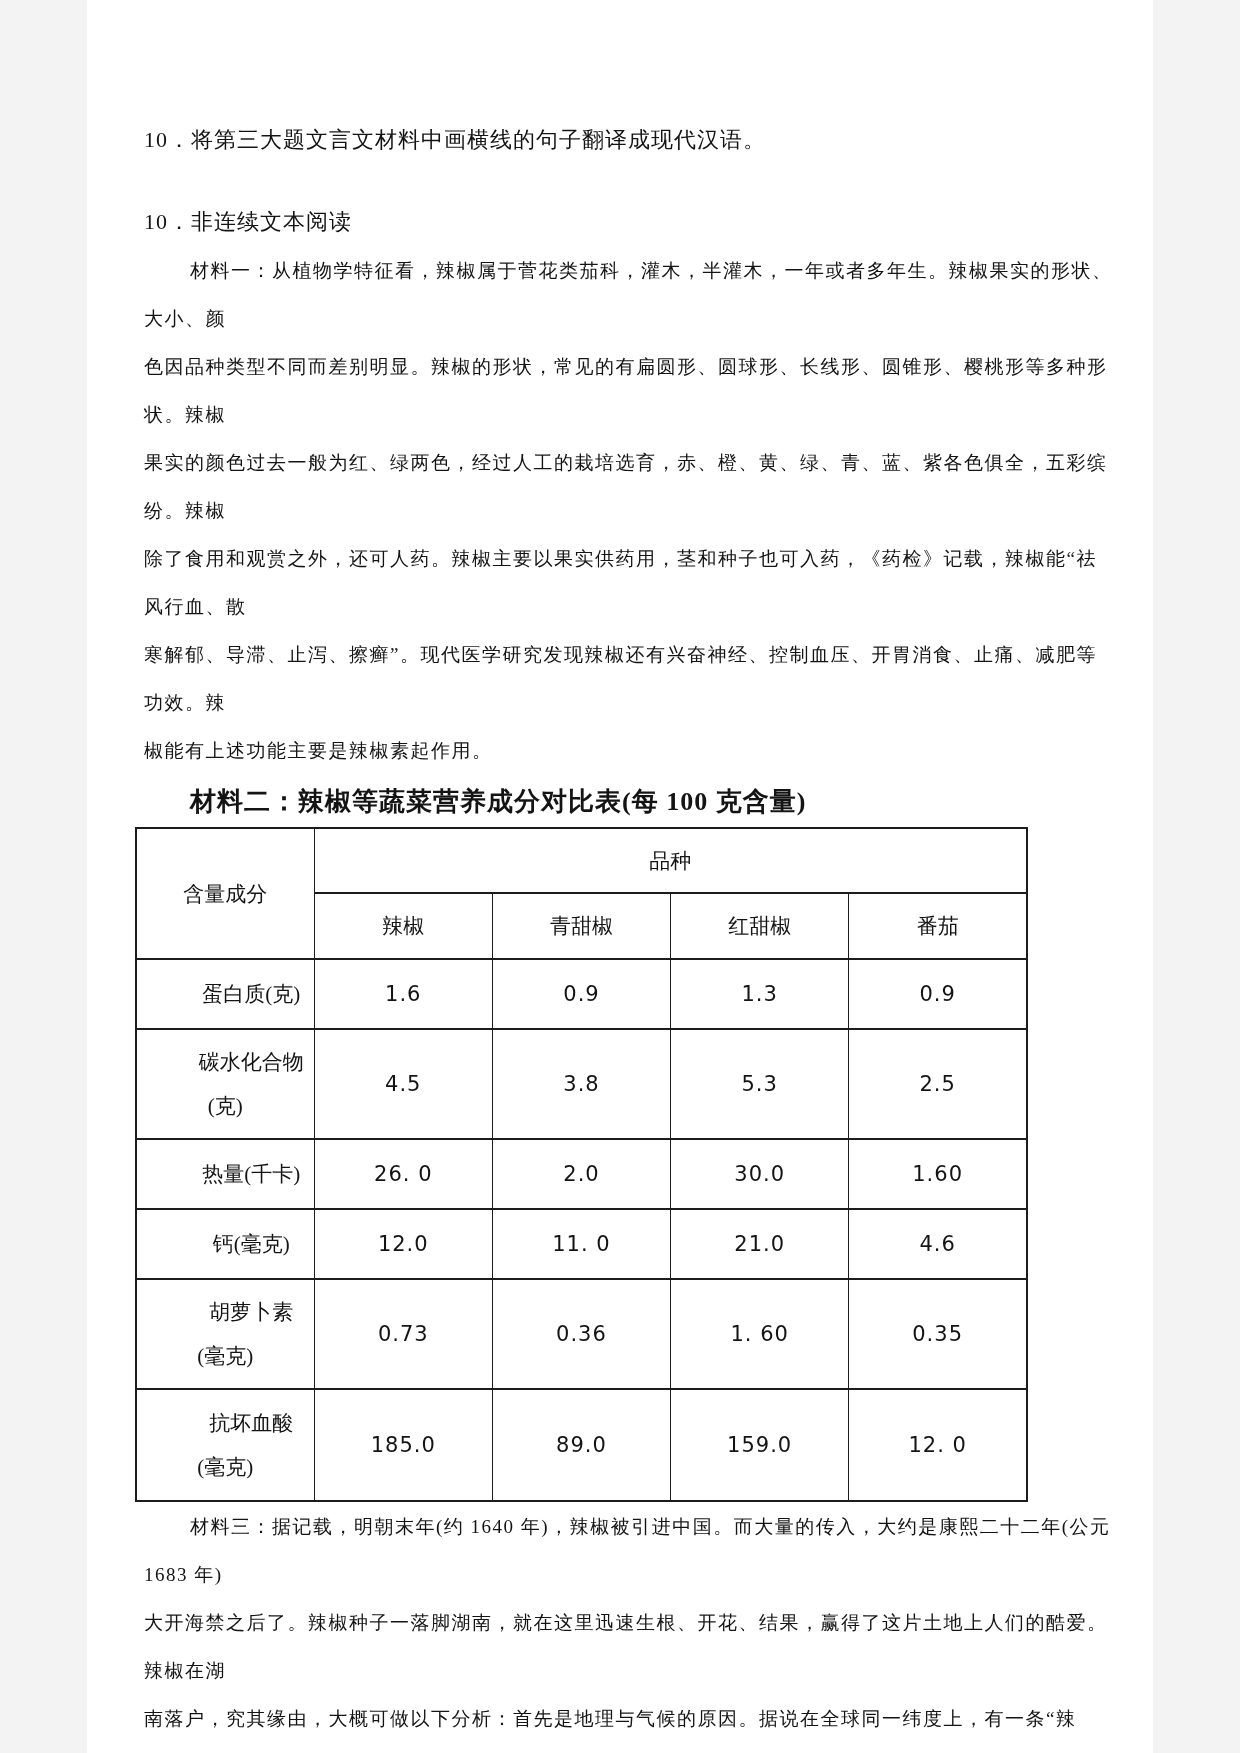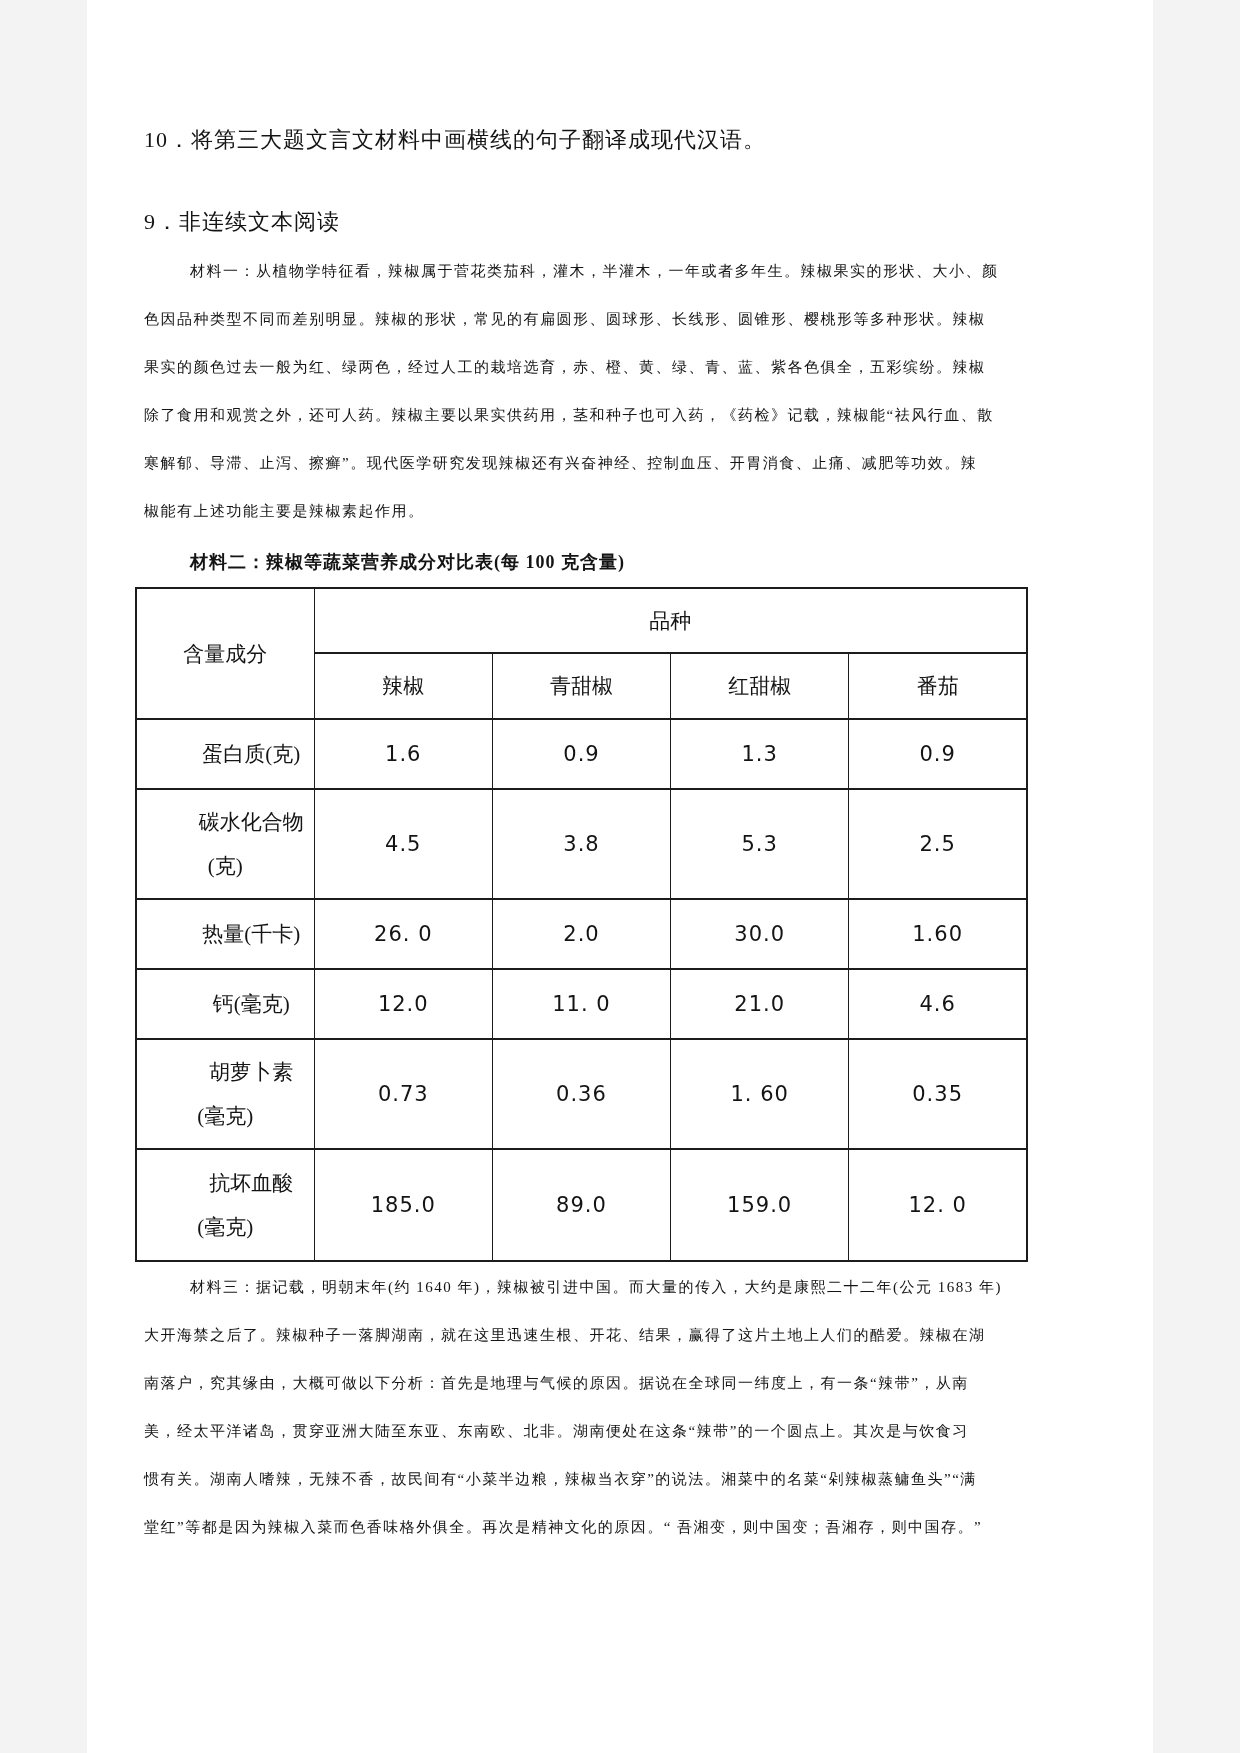--- a/index.html
+++ b/index.html
@@ -14,28 +14,28 @@
   }
   .doc{padding:115px 38px 0 57px;}
   .qline{
     font-size:22px;
     line-height:50px;
     letter-spacing:1px;
     white-space:pre-line;
   }
   .q11{margin-top:32px;}
   .para{
-    font-size:15px;
+    font-size:19px;
     line-height:48px;
     letter-spacing:1.5px;
     white-space:pre-line;
     text-indent:46px;
   }
   .caption{
-    font-size:18px;
+    font-size:26px;
     line-height:48px;
     letter-spacing:1px;
     text-indent:46px;
     margin-top:3px;
     font-weight:bold;
     white-space:pre-line;
   }
   table.nutrition{
     border-collapse:collapse;
     table-layout:fixed;
@@ -74,21 +74,21 @@
     letter-spacing:1px;
   }
 </style>
 </head>
 <body>
 
 <div class="page">
   <div class="doc">
 
     <div class="qline">10．将第三大题文言文材料中画横线的句子翻译成现代汉语。</div>
-    <div class="qline q11">9．非连续文本阅读</div>
+    <div class="qline q11">10．非连续文本阅读</div>
 
     <div class="para">材料一：从植物学特征看，辣椒属于菅花类茄科，灌木，半灌木，一年或者多年生。辣椒果实的形状、大小、颜
 色因品种类型不同而差别明显。辣椒的形状，常见的有扁圆形、圆球形、长线形、圆锥形、樱桃形等多种形状。辣椒
 果实的颜色过去一般为红、绿两色，经过人工的栽培选育，赤、橙、黄、绿、青、蓝、紫各色俱全，五彩缤纷。辣椒
 除了食用和观赏之外，还可人药。辣椒主要以果实供药用，茎和种子也可入药，《药检》记载，辣椒能“祛风行血、散
 寒解郁、导滞、止泻、擦癣”。现代医学研究发现辣椒还有兴奋神经、控制血压、开胃消食、止痛、减肥等功效。辣
 椒能有上述功能主要是辣椒素起作用。</div>
 
     <div class="caption">材料二：辣椒等蔬菜营养成分对比表(每 100 克含量)</div>
 

